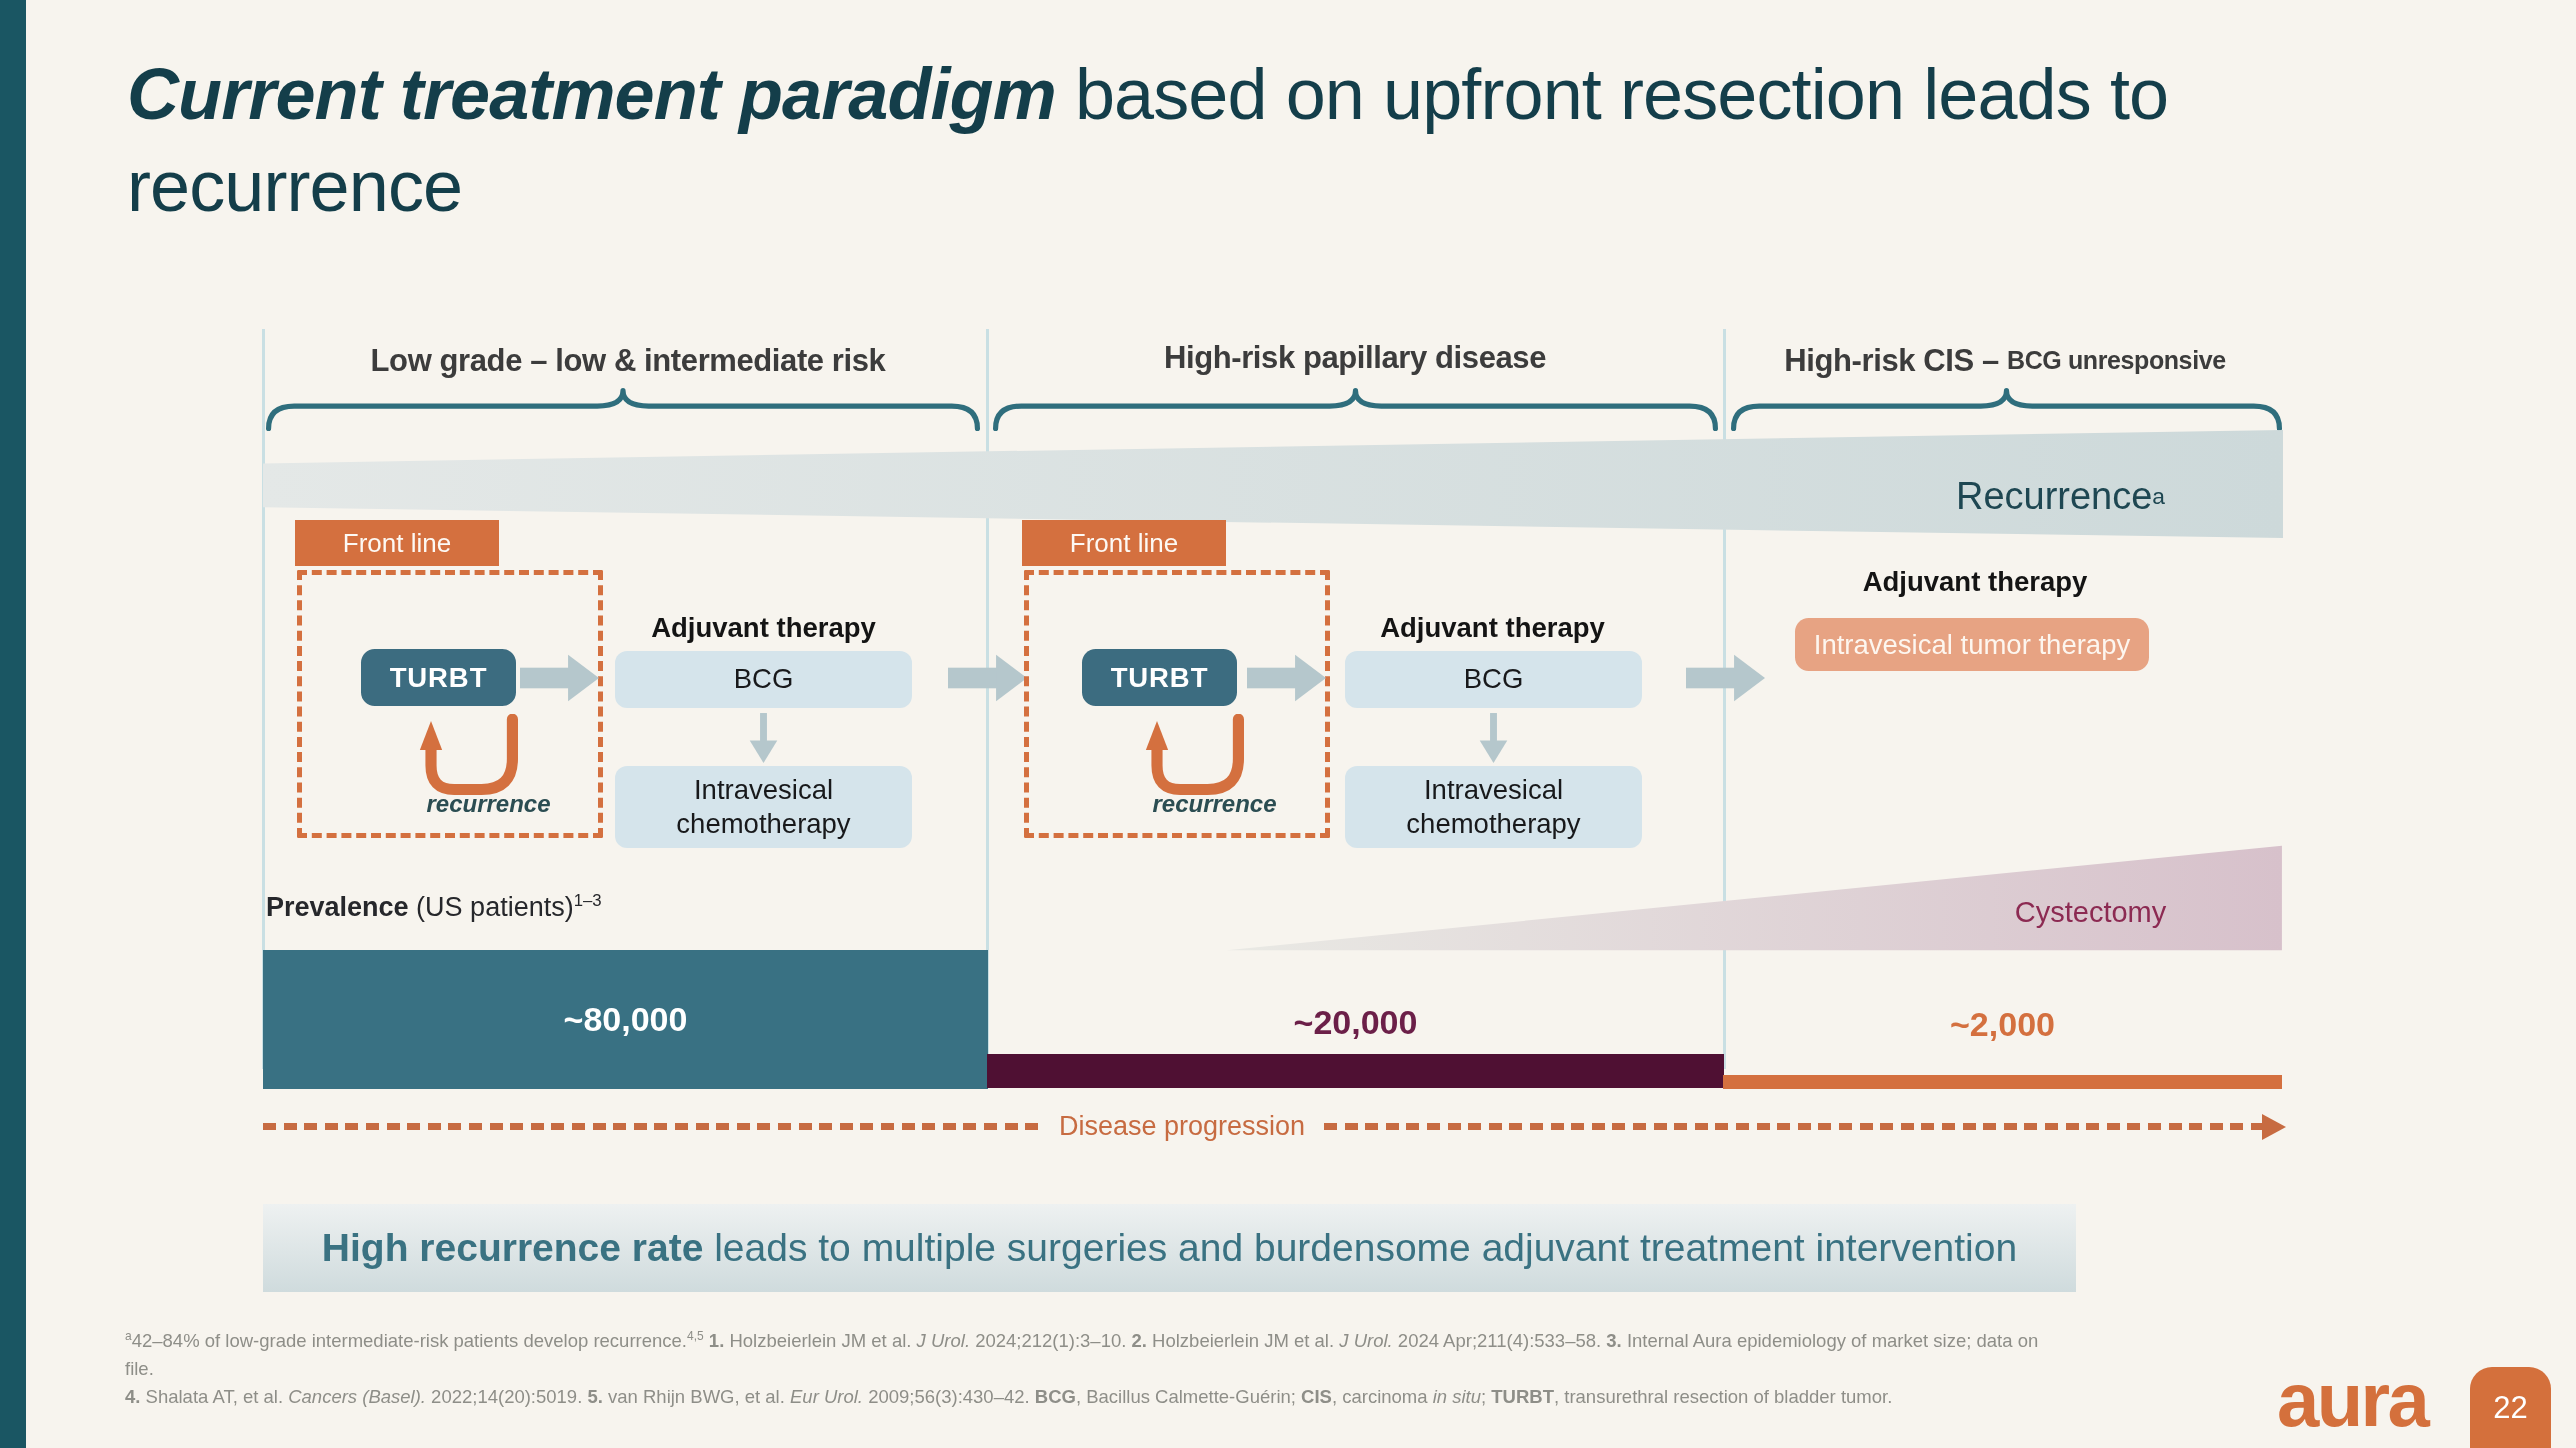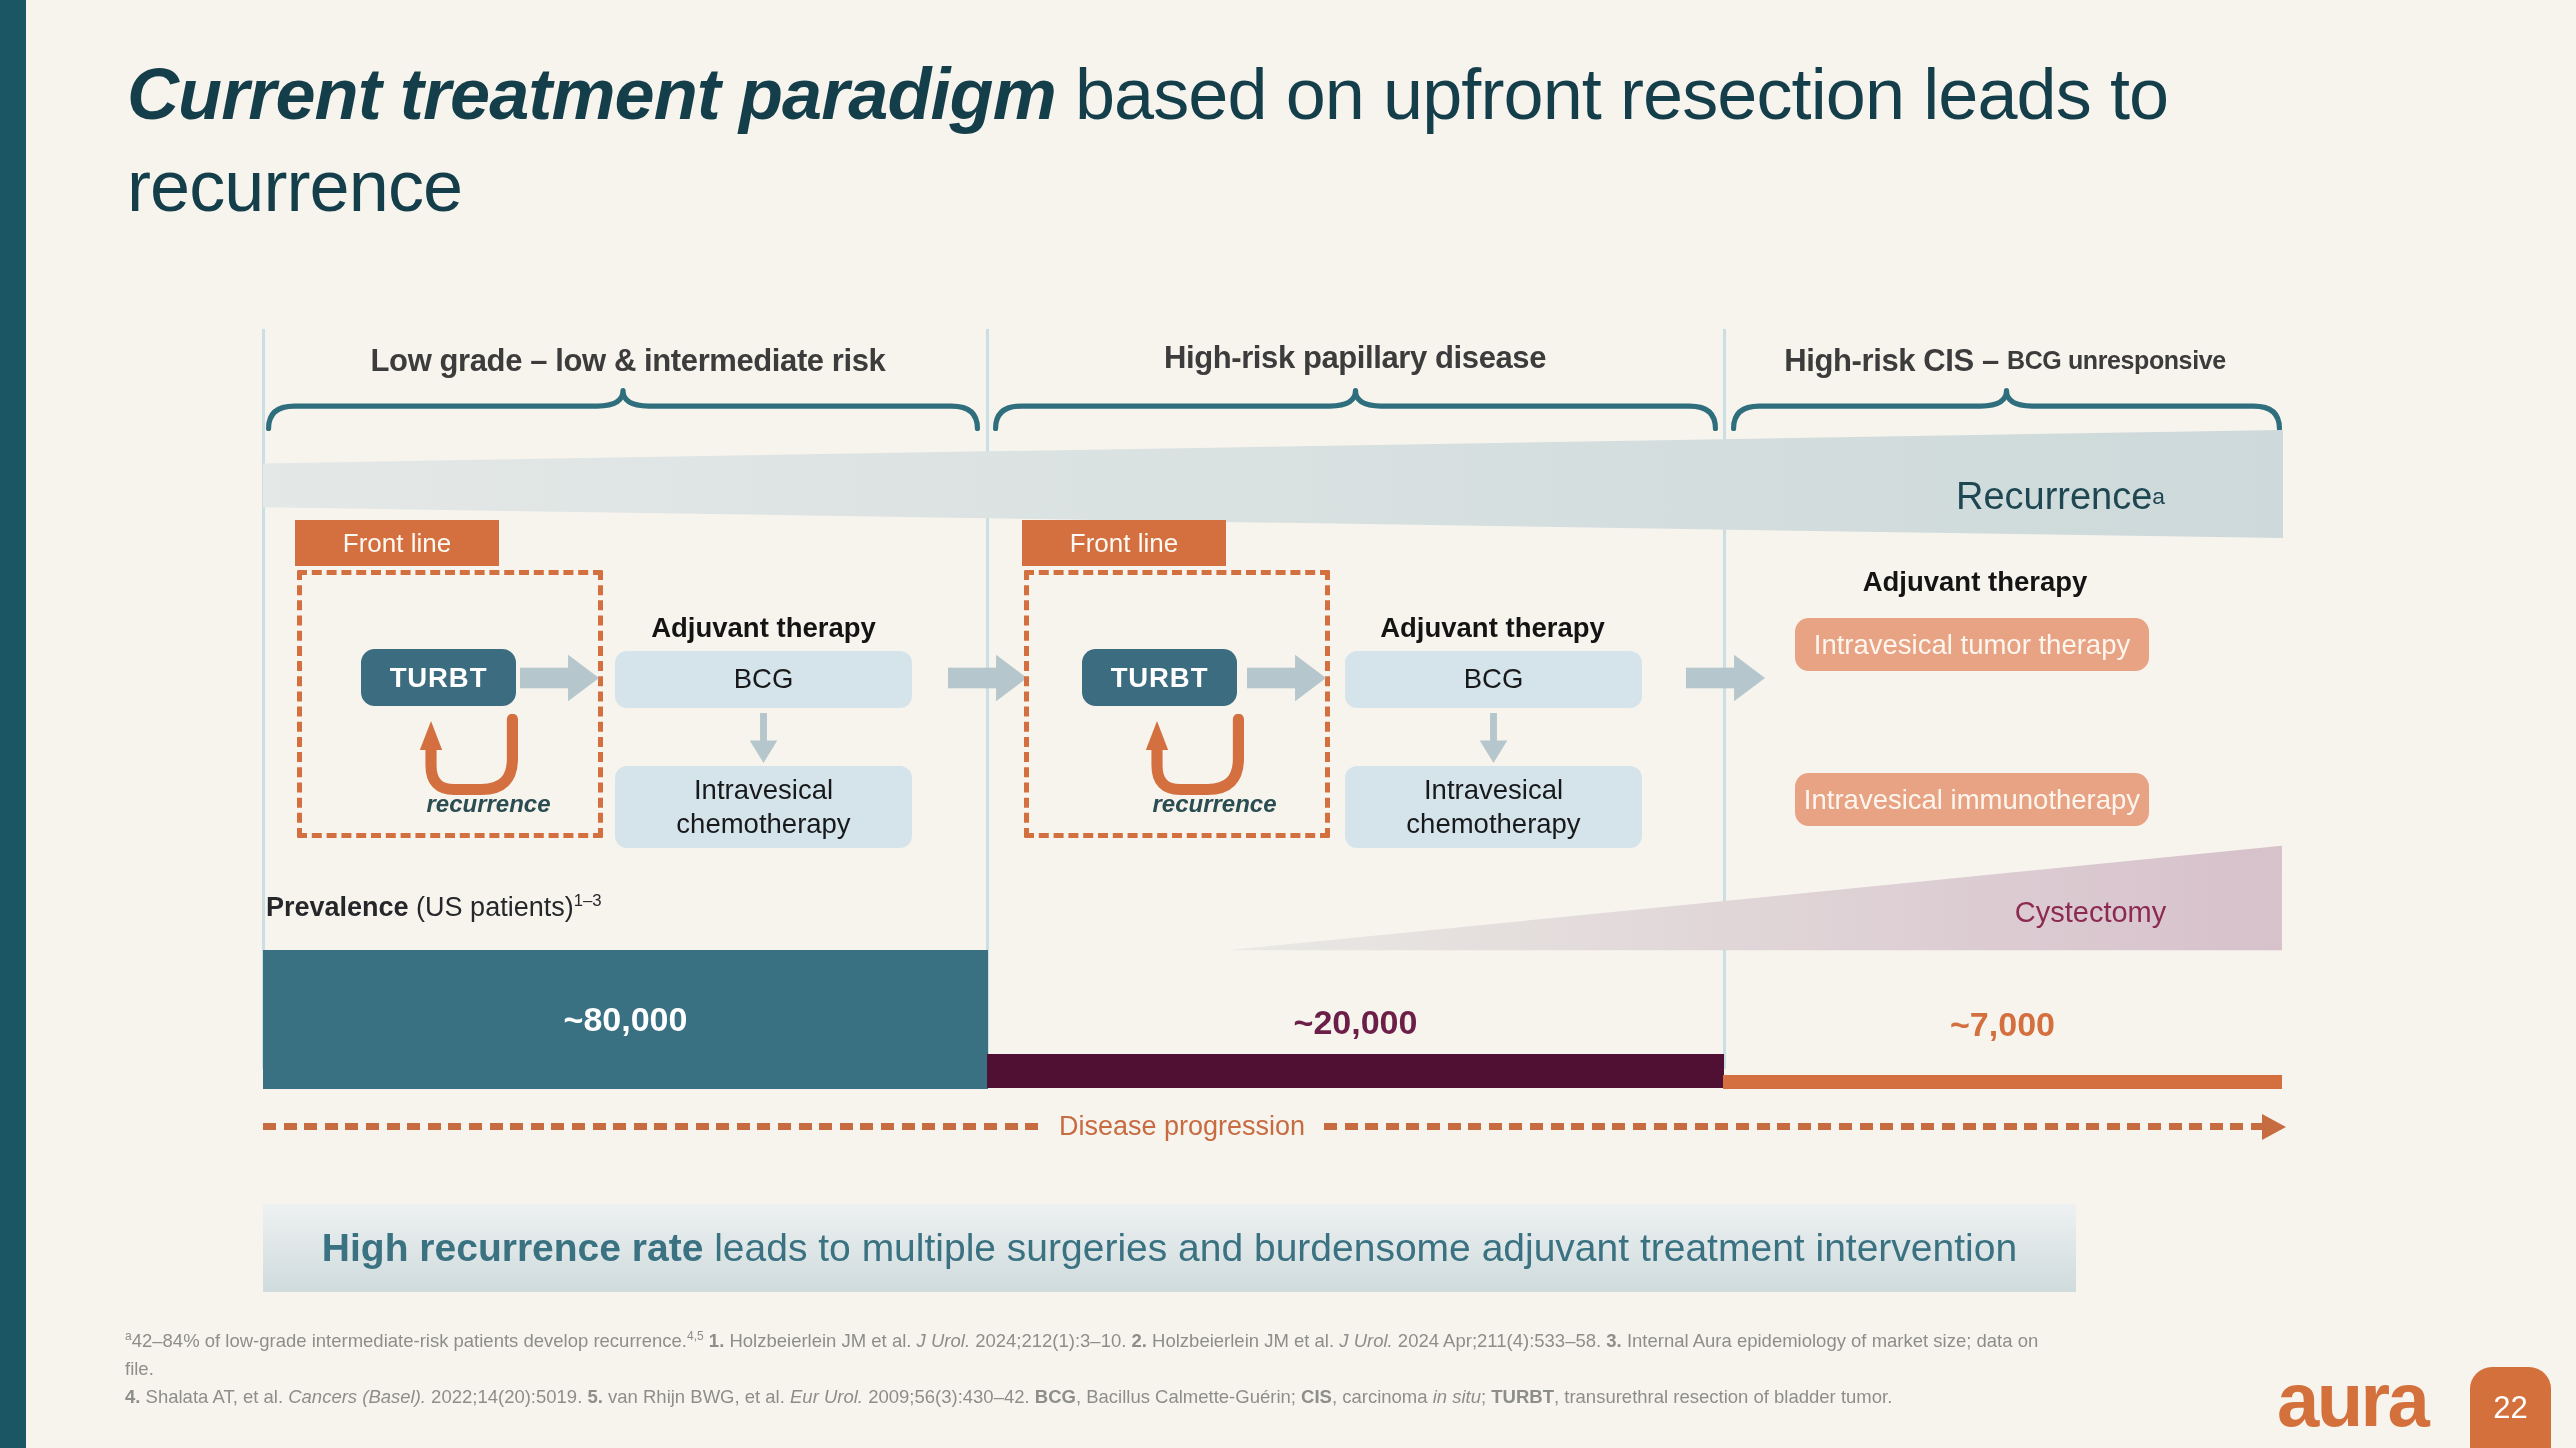--- a/index.html
+++ b/index.html
@@ -128,21 +128,20 @@
   </svg>
   <div class="abs ctr recur-label" style="left:1118px;top:788px;width:193px;height:31px;">recurrence</div>
 
   <svg class="abs" style="left:1686px;top:653px;" width="79" height="50" viewBox="0 0 92 58">
     <rect x="0" y="17" width="58" height="24" fill="#b5c7cc"></rect>
       <polygon points="56,2 92,29 56,56" fill="#b5c7cc"></polygon>
   </svg>
 
   <div class="abs ctr adj-label" style="left:1799px;top:565px;width:352px;height:34px;">Adjuvant therapy</div>
   <div class="abs ctr salmonbox" style="left:1795px;top:618px;width:354px;height:53px;">Intravesical tumor therapy</div>
-  <div class="abs ctr salmonbox" style="left:1795px;top:773px;width:354px;height:53px;">Intravesical immunotherapy</div>
 
   <svg class="abs" style="left:1224px;top:844px;" width="1059" height="108" viewBox="0 0 1233 126">
     <defs>
       <linearGradient id="gCyst" x1="0" y1="0" x2="1" y2="0">
         <stop offset="0" stop-color="#e9e9e4"></stop>
           <stop offset="1" stop-color="#d7c1cb"></stop>
       </linearGradient>
     </defs>
     <polygon points="2,124 1233,2 1233,124" fill="url(#gCyst)"></polygon>
   </svg>
@@ -150,21 +149,21 @@
 
   <div class="abs prev-label" style="left:266px;top:891px;">
     <b>Prevalence</b><span> (US patients)</span><sup>1–3</sup>
   </div>
 
   <div class="abs ctr bar-value" style="left:263px;top:950px;width:725px;height:139px;background:#397183;color:#ffffff;">
     <span>~80,000</span>
   </div>
   <div class="abs ctr bar-value" style="left:987px;top:1001px;width:737px;height:43px;color:#6b1f48;">~20,000</div>
   <div class="abs" style="left:987px;top:1054px;width:737px;height:34px;background:#4f1033;"></div>
-  <div class="abs ctr bar-value" style="left:1723px;top:1003px;width:559px;height:43px;color:#d4703f;">~7,000</div>
+  <div class="abs ctr bar-value" style="left:1723px;top:1003px;width:559px;height:43px;color:#d4703f;">~2,000</div>
   <div class="abs" style="left:1723px;top:1075px;width:559px;height:13.7px;background:#d4703f;"></div>
 
   <div class="abs" style="left:263px;top:1111px;width:2023px;height:31px;display:flex;align-items:center;">
     <div class="dp-dash" style="width:777px;"></div>
     <div class="dp-label">Disease progression</div>
     <div class="dp-dash" style="flex:1;"></div>
     <div class="dp-head"></div>
   </div>
 
   <div class="abs ctr banner" style="left:263px;top:1204px;width:1813px;height:88px;">

